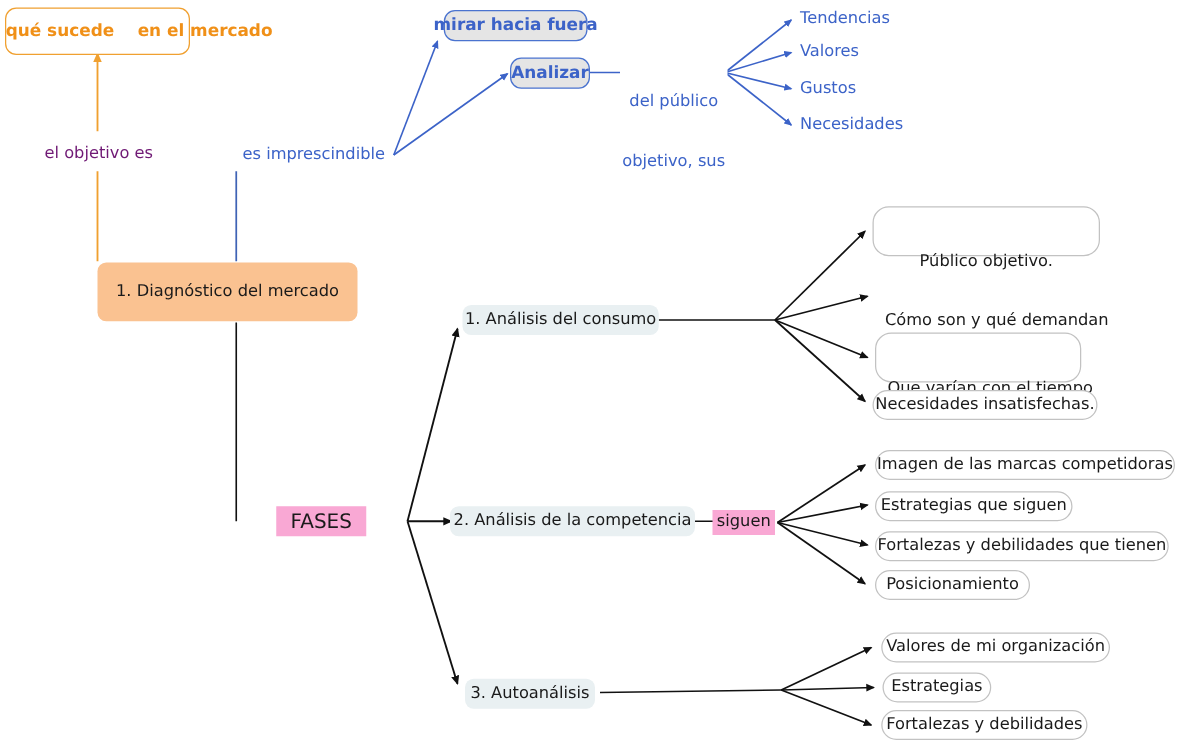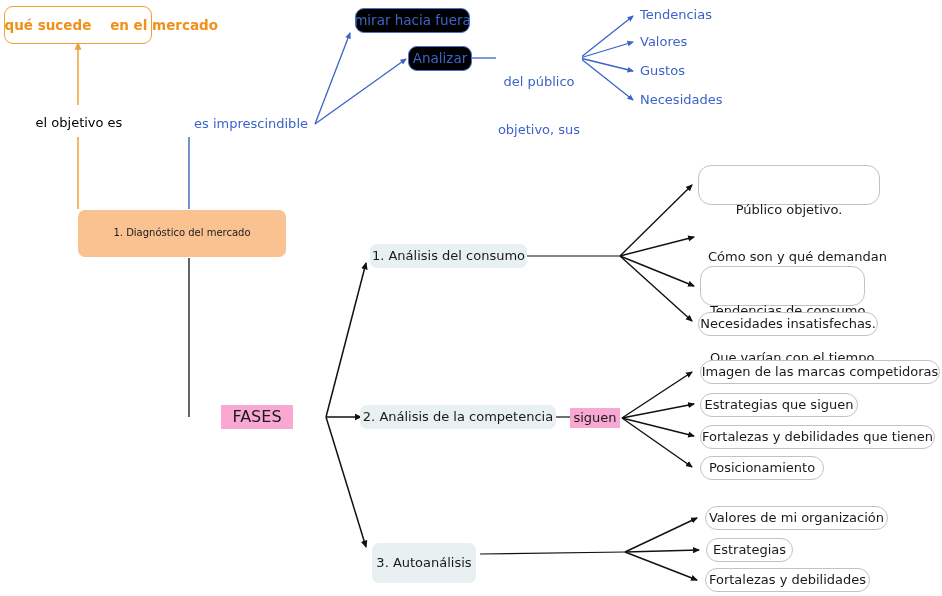--- a/index.html
+++ b/index.html
@@ -39,57 +39,58 @@
     border-radius: 9px;
     background: #ffffff;
     color: #f09018;
     font-weight: bold;
     font-size: 13.5px;
     padding: 4px 10px;
   }
 
   
   .label-orange {
-    color: #000000;
+    color: #701a75;
     font-size: 13px;
     background: #ffffff;
   }
 
   
   .label-blue {
     color: #3c63c8;
     font-size: 13px;
     background: #ffffff;
   }
   .label-blue.two-line { line-height: 1.25; }
 
   
   .blue-box {
     border: 1.3px solid #4a73cf;
     border-radius: 9px;
-    background: #000000;
+    background: #e5e5e5;
     color: #3c63c8;
     font-size: 13.5px;
     padding: 3px 9px;
+    font-weight: bold;
   }
 
   
   .label-dark {
     color: #1a1a1a;
     font-size: 15px;
     background: #f9a8d4;
   }
   .label-dark.small { font-size: 13px; }
 
   
   .phase-main {
     background: #fac291;
     border-radius: 7px;
     color: #1a1a1a;
-    font-size: 10px;
+    font-size: 13px;
     padding: 6px 14px;
   }
 
   
   .phase-sub {
     background: #e9f0f2;
     border-radius: 7px;
     color: #1a1a1a;
     font-size: 13px;
     padding: 4px 10px;
@@ -194,34 +195,33 @@
 
   <div class="node phase-sub" style="left:370px; top:244px; width:157px; height:24px;">1. Análisis del consumo</div>
 
   <div class="node leaf-box tall" style="left:698px; top:165px; width:182px; height:40px; display:block; padding-top:4px;">
     <div>Público objetivo.</div>
     <div>Cómo son y qué demandan</div>
   </div>
 
 
   <div class="node leaf-box tall" style="left:700px; top:266px; width:165px; height:40px; display:block; padding-top:4px;">
-    <div>Tendencias de consumo.</div>
     <div>Que varían con el tiempo</div>
   </div>
 
   <div class="node leaf-box" style="left:698px; top:312px; width:180px; height:24px;">Necesidades insatisfechas.</div>
 
   <div class="node phase-sub" style="left:360px; top:405px; width:196px; height:24px;">2. Análisis de la competencia</div>
 
   <div class="node label-dark small" style="left:570px; top:408px; width:50px; height:20px;">siguen</div>
 
   <div class="node leaf-box" style="left:700px; top:360px; width:240px; height:24px;">Imagen de las marcas competidoras</div>
   <div class="node leaf-box" style="left:700px; top:393px; width:158px; height:24px;">Estrategias que siguen</div>
   <div class="node leaf-box" style="left:700px; top:425px; width:235px; height:24px;">Fortalezas y debilidades que tienen</div>
   <div class="node leaf-box" style="left:700px; top:456px; width:124px; height:24px;">Posicionamiento</div>
 
-  <div class="node phase-sub" style="left:372px; top:543px; width:104px; height:40px;">3. Autoanálisis</div>
+  <div class="node phase-sub" style="left:372px; top:543px; width:104px; height:24px;">3. Autoanálisis</div>
 
   <div class="node leaf-box" style="left:705px; top:506px; width:183px; height:24px;">Valores de mi organización</div>
   <div class="node leaf-box" style="left:706px; top:538px; width:87px; height:24px;">Estrategias</div>
   <div class="node leaf-box" style="left:705px; top:568px; width:165px; height:24px;">Fortalezas y debilidades</div>
 
 </div>
 
 </body></html>

